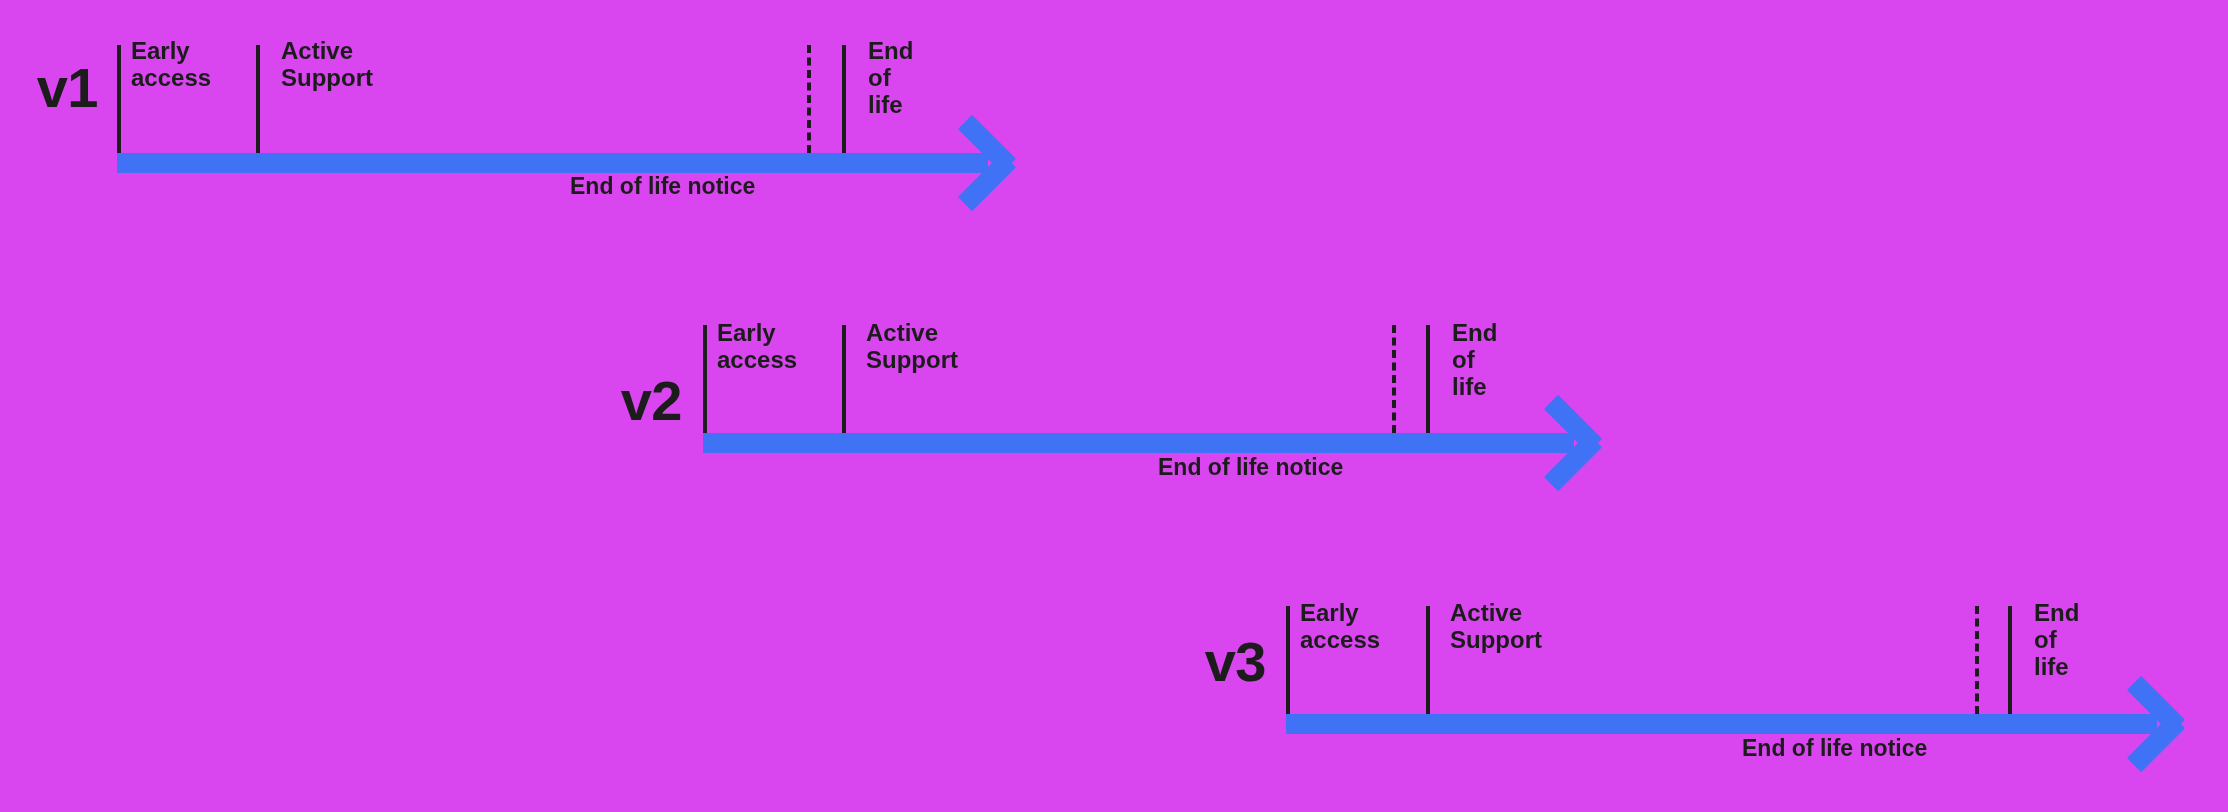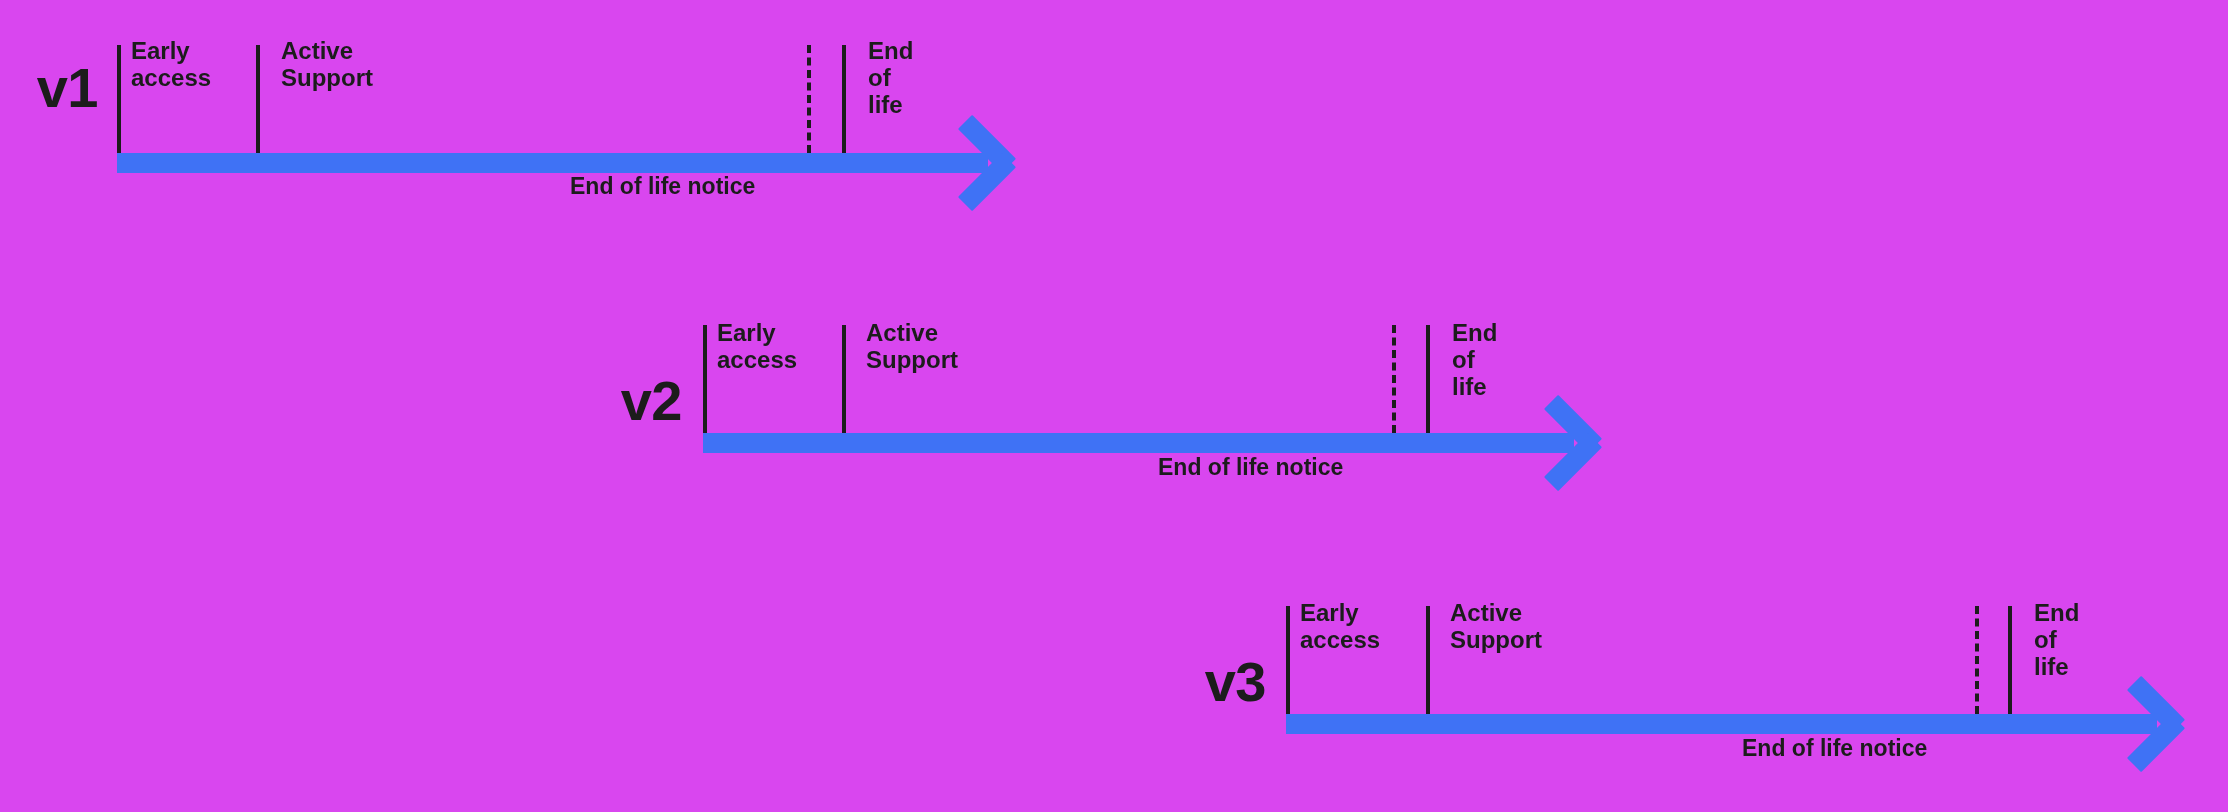--- a/index.html
+++ b/index.html
@@ -136,21 +136,21 @@
       <div class="tick" style="background: rgb(28, 28, 28); left: 1426px; top: 325px; height: 108px;"></div>
       <div class="bar" style="left: 703px; top: 433px; width: 871px; background: rgb(63, 114, 245);"></div>
       <div class="arrow-head" style="left: 1544px; top: 412px;"></div>
       <div class="phase-label" style="left: 717px; top: 320px; color: rgb(28, 28, 28);">Early
 access</div>
       <div class="phase-label" style="left: 866px; top: 320px; color: rgb(28, 28, 28);">Active Support</div>
       <div class="phase-label" style="left: 1452px; top: 320px; color: rgb(28, 28, 28);">End of life</div>
       <div class="notice-label" style="left: 1158px; top: 455px; color: rgb(28, 28, 28);">End of life notice</div>
     </div>
     <div class="track">
-      <div class="version-label" style="left: 1188px; top: 654px; width: 78px; color: rgb(28, 28, 28);">v3</div>
+      <div class="version-label" style="left: 1188px; top: 634px; width: 78px; color: rgb(28, 28, 28);">v3</div>
       <div class="tick" style="background: rgb(28, 28, 28); left: 1286px; top: 606px; height: 108px;"></div>
       <div class="tick" style="background: rgb(28, 28, 28); left: 1426px; top: 606px; height: 108px;"></div>
       <div class="tick-dashed" style="left: 1975px; top: 606px; height: 108px;"></div>
       <div class="tick" style="background: rgb(28, 28, 28); left: 2008px; top: 606px; height: 108px;"></div>
       <div class="bar" style="left: 1286px; top: 714px; width: 871px; background: rgb(63, 114, 245);"></div>
       <div class="arrow-head" style="left: 2127px; top: 693px;"></div>
       <div class="phase-label" style="left: 1300px; top: 600px; color: rgb(28, 28, 28);">Early
 access</div>
       <div class="phase-label" style="left: 1450px; top: 600px; color: rgb(28, 28, 28);">Active Support</div>
       <div class="phase-label" style="left: 2034px; top: 600px; color: rgb(28, 28, 28);">End of life</div>

